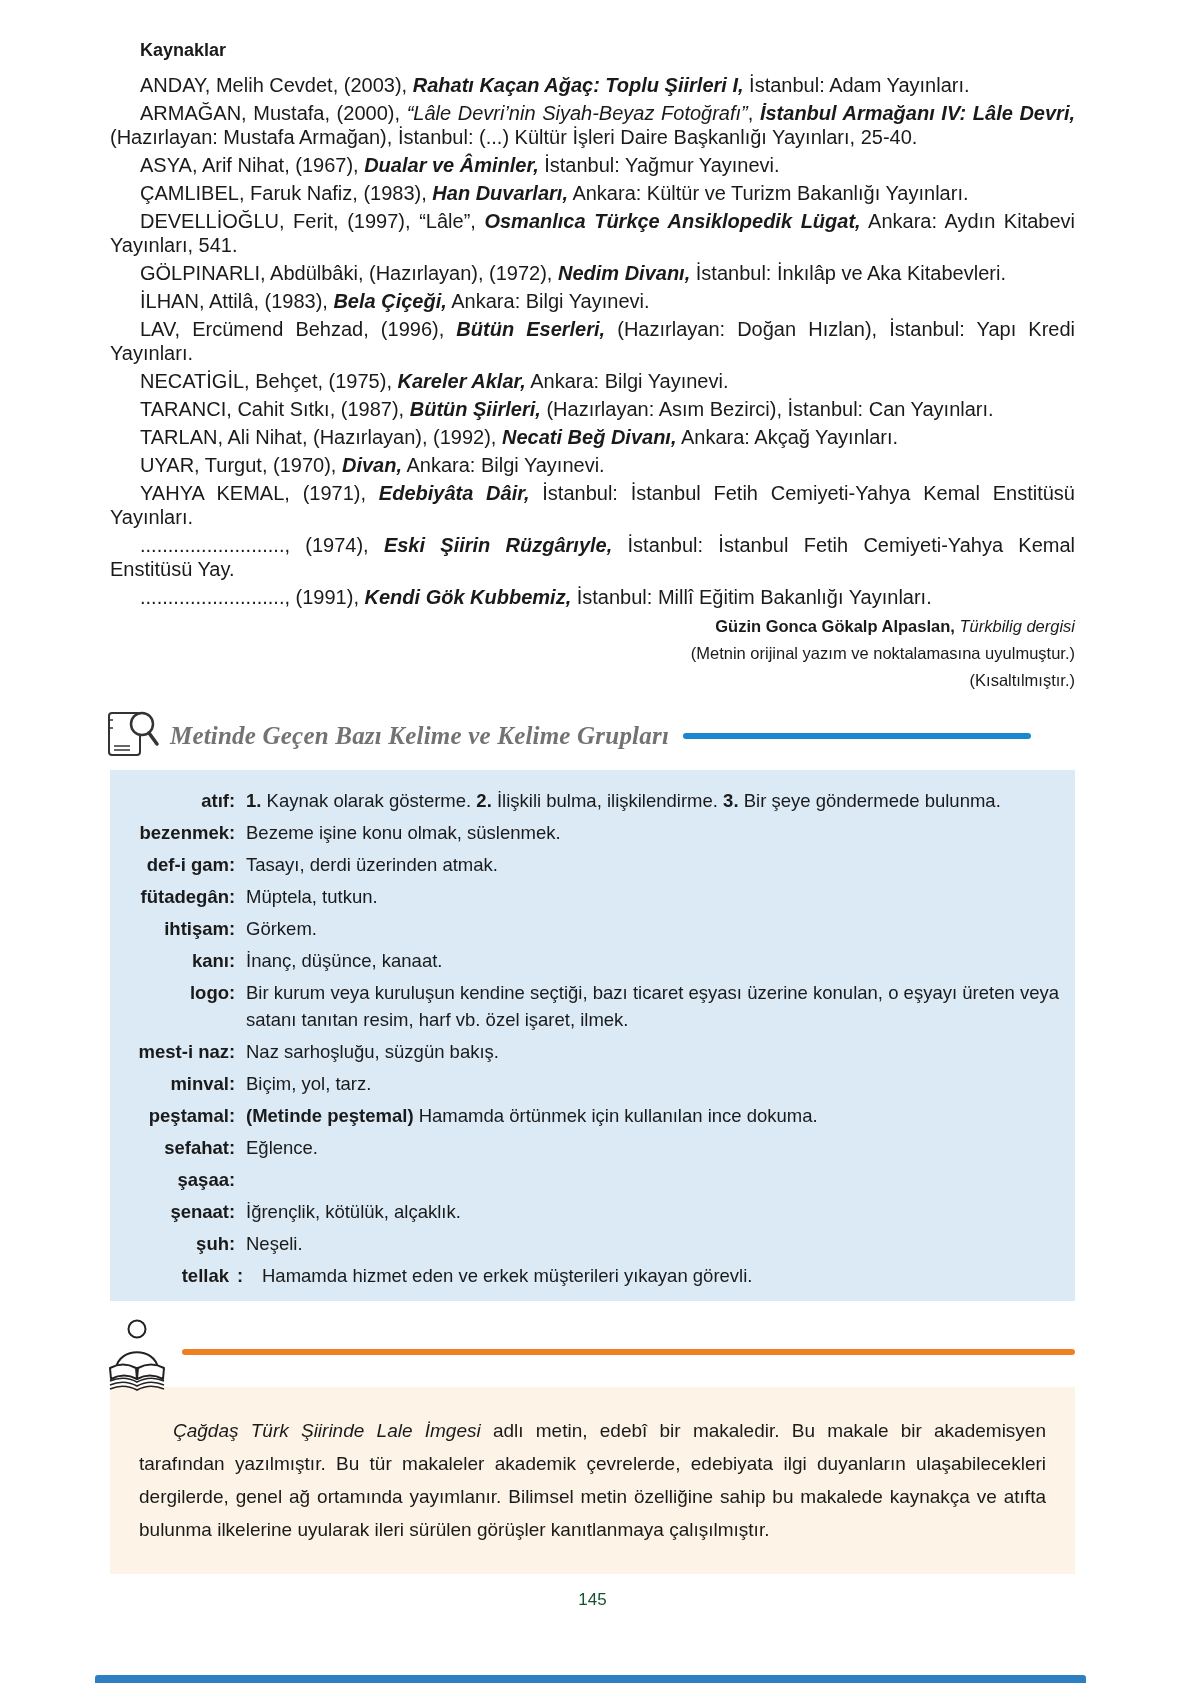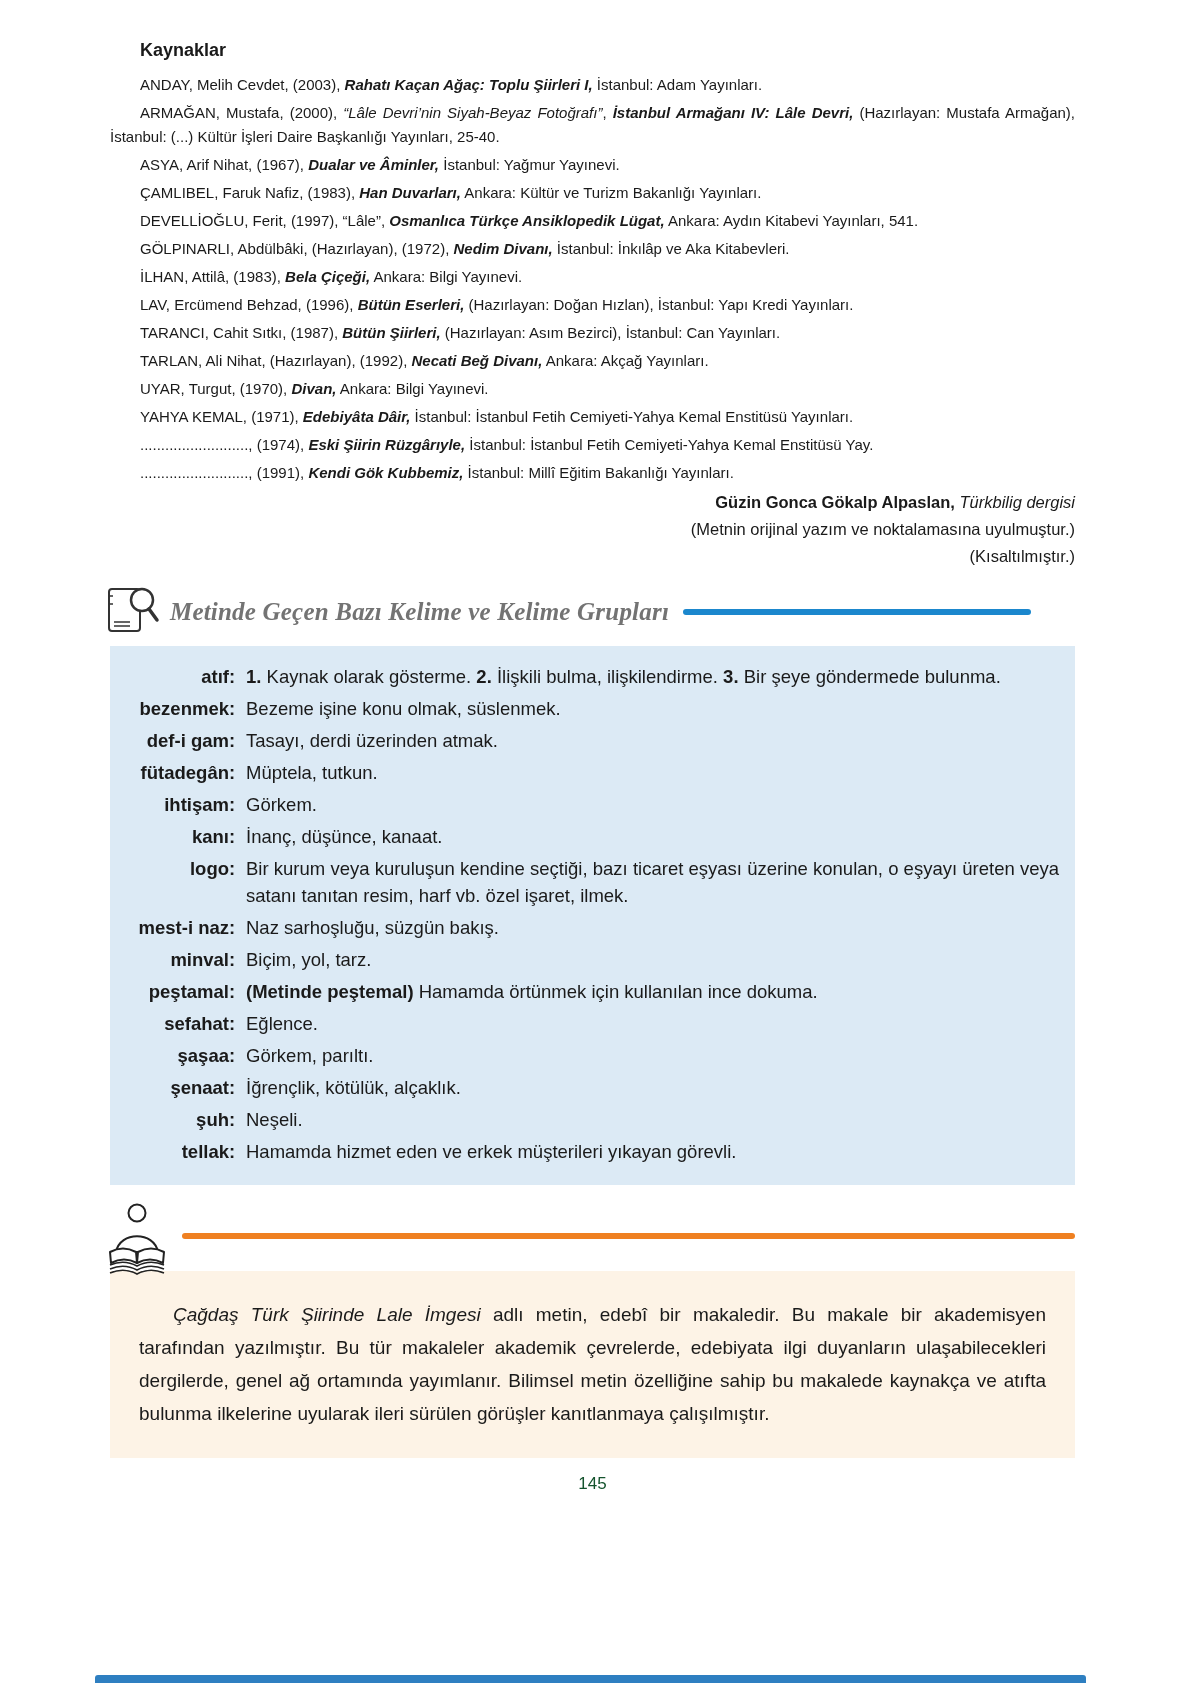--- a/index.html
+++ b/index.html
@@ -2,21 +2,21 @@
 <html><head>
 <meta charset="utf-8">
 <style>
   html,body{margin:0;padding:0;background:#fff;}
   body{width:1181px;height:1683px;font-family:"Liberation Sans",sans-serif;color:#1a1a1a;}
   .page{position:relative;width:1181px;height:1683px;box-sizing:border-box;
         padding:40px 106px 0 110px;overflow:hidden;background:#fff;}
 
   
   .bib-title{font-size:18px;font-weight:bold;margin:0 0 12px 30px;}
-  .bib-entry{margin:0 0 4px 0;font-size:15px;line-height:24px;text-align:justify;text-indent:30px;}
+  .bib-entry{margin:0 0 4px 0;font-size:20px;line-height:24px;text-align:justify;text-indent:30px;}
   .attribution{text-align:right;font-size:16.5px;line-height:27px;margin-top:4px;}
   .attribution p{margin:0;}
 
   
   .b{font-weight:bold;}
   .i{font-style:italic;}
   .bi{font-weight:bold;font-style:italic;}
 
   
   .sect-head{display:flex;align-items:center;margin-top:14px;}
@@ -27,21 +27,21 @@
   .head-blue h2{color:#737373;}
   .head-blue .rule{background:#1b87cd;margin-right:44px;}
   .head-orange h2{color:#ee7f22;}
   .head-orange .rule{background:#ef8021;margin-right:0;}
   .head-orange{margin-top:18px;}
   .head-orange .icon{margin-bottom:-12px;}
 
   
   .g-box{background:#dceaf5;margin-top:6px;padding:17px 14px 12px 15px;}
   .g-row{display:flex;font-size:18.5px;line-height:27px;margin-bottom:5px;}
-  .g-row:last-child{margin-bottom:8px;}
+  .g-row:last-child{margin-bottom:0;gap:8px;}
   .g-term{flex:none;width:104px;font-weight:bold;text-align:right;}
   .g-colon{flex:none;width:17px;font-weight:bold;}
   .g-def{flex:1;text-align:justify;padding-right:2px;}
 
   
   .n-box{background:#fdf3e6;margin-top:2px;padding:13px 15px 14px 15px;}
   .n-box p{margin:14px;font-size:19px;line-height:33px;text-align:justify;text-indent:34px;}
 
   .pageno{text-align:center;font-size:17px;margin-top:16px;color:#14532d;}
   .footer-bar{position:absolute;left:95px;right:95px;bottom:0;height:8px;
@@ -56,20 +56,21 @@
     <h3 class="bib-title">Kaynaklar</h3>
     <div id="bib-entries">
         <p class="bib-entry"><span>ANDAY, Melih Cevdet, (2003), </span><span class="bi">Rahatı Kaçan Ağaç: Toplu Şiirleri I,</span><span> İstanbul: Adam Yayınları.</span></p>
         <p class="bib-entry"><span>ARMAĞAN, Mustafa, (2000), </span><span class="i">“Lâle Devri’nin Siyah-Beyaz Fotoğrafı”</span><span>, </span><span class="bi">İstanbul Armağanı IV: Lâle Devri,</span><span> (Hazırlayan: Mustafa Armağan), İstanbul: (...) Kültür İşleri Daire Başkanlığı Yayınları, 25-40.</span></p>
         <p class="bib-entry"><span>ASYA, Arif Nihat, (1967), </span><span class="bi">Dualar ve Âminler,</span><span> İstanbul: Yağmur Yayınevi.</span></p>
         <p class="bib-entry"><span>ÇAMLIBEL, Faruk Nafiz, (1983), </span><span class="bi">Han Duvarları,</span><span> Ankara: Kültür ve Turizm Bakanlığı Yayınları.</span></p>
         <p class="bib-entry"><span>DEVELLİOĞLU, Ferit, (1997), “Lâle”, </span><span class="bi">Osmanlıca Türkçe Ansiklopedik Lügat,</span><span> Ankara: Aydın Kitabevi Ya­yınları, 541.</span></p>
         <p class="bib-entry"><span>GÖLPINARLI, Abdülbâki, (Hazırlayan), (1972), </span><span class="bi">Nedim Divanı,</span><span> İstanbul: İnkılâp ve Aka Kitabevleri.</span></p>
         <p class="bib-entry"><span>İLHAN, Attilâ, (1983), </span><span class="bi">Bela Çiçeği,</span><span> Ankara: Bilgi Yayınevi.</span></p>
         <p class="bib-entry"><span>LAV, Ercümend Behzad, (1996), </span><span class="bi">Bütün Eserleri,</span><span> (Hazırlayan: Doğan Hızlan), İstanbul: Yapı Kredi Yayınları.</span></p>
+        <p class="bib-entry"><span>NECATİGİL, Behçet, (1975), </span><span class="bi">Kareler Aklar,</span><span> Ankara: Bilgi Yayınevi.</span></p>
         <p class="bib-entry"><span>TARANCI, Cahit Sıtkı, (1987), </span><span class="bi">Bütün Şiirleri,</span><span> (Hazırlayan: Asım Bezirci), İstanbul: Can Yayınları.</span></p>
         <p class="bib-entry"><span>TARLAN, Ali Nihat, (Hazırlayan), (1992), </span><span class="bi">Necati Beğ Divanı,</span><span> Ankara: Akçağ Yayınları.</span></p>
         <p class="bib-entry"><span>UYAR, Turgut, (1970), </span><span class="bi">Divan,</span><span> Ankara: Bilgi Yayınevi.</span></p>
         <p class="bib-entry"><span>YAHYA KEMAL, (1971), </span><span class="bi">Edebiyâta Dâir,</span><span> İstanbul: İstanbul Fetih Cemiyeti-Yahya Kemal Enstitüsü Yayınları.</span></p>
         <p class="bib-entry"><span>.........................., (1974), </span><span class="bi">Eski Şiirin Rüzgârıyle,</span><span> İstanbul: İstanbul Fetih Cemiyeti-Yahya Kemal Enstitüsü Yay.</span></p>
         <p class="bib-entry"><span>.........................., (1991), </span><span class="bi">Kendi Gök Kubbemiz,</span><span> İstanbul: Millî Eğitim Bakanlığı Yayınları.</span></p>
       </div>
     <div class="attribution">
       <p><span class="b">Güzin Gonca Gökalp Alpaslan,</span><span class="i"> Türkbilig dergisi</span></p>
       <p>(Metnin orijinal yazım ve noktalamasına uyulmuştur.)</p>
@@ -145,21 +146,20 @@
         <span class="g-def"><span class="b">(Metinde peştemal)</span><span> Hamamda örtünmek için kullanılan ince dokuma.</span></span>
       </div>
       <div class="g-row">
         <span class="g-term">sefahat</span>
         <span class="g-colon">:</span>
         <span class="g-def"><span>Eğlence.</span></span>
       </div>
       <div class="g-row">
         <span class="g-term">şaşaa</span>
         <span class="g-colon">:</span>
-        <span class="g-def"><span>Görkem, parıltı.</span></span>
       </div>
       <div class="g-row">
         <span class="g-term">şenaat</span>
         <span class="g-colon">:</span>
         <span class="g-def"><span>İğrençlik, kötülük, alçaklık.</span></span>
       </div>
       <div class="g-row">
         <span class="g-term">şuh</span>
         <span class="g-colon">:</span>
         <span class="g-def"><span>Neşeli.</span></span>

